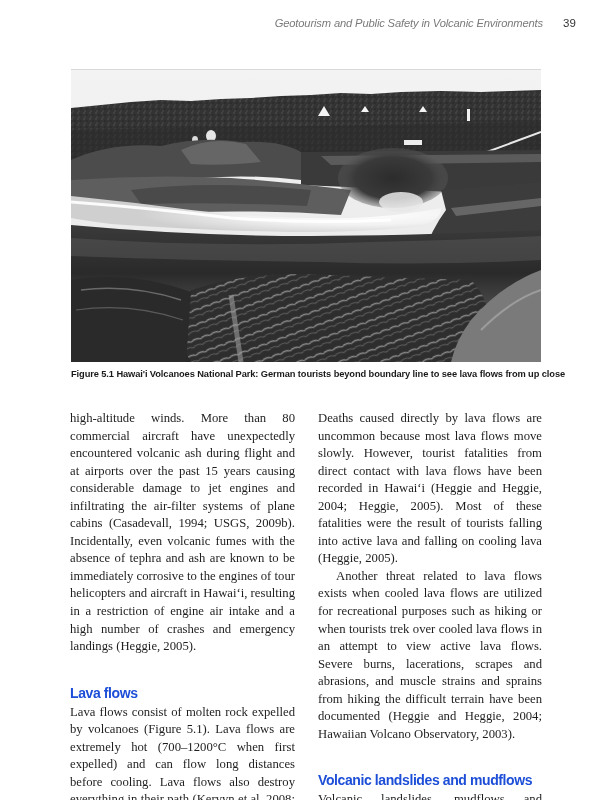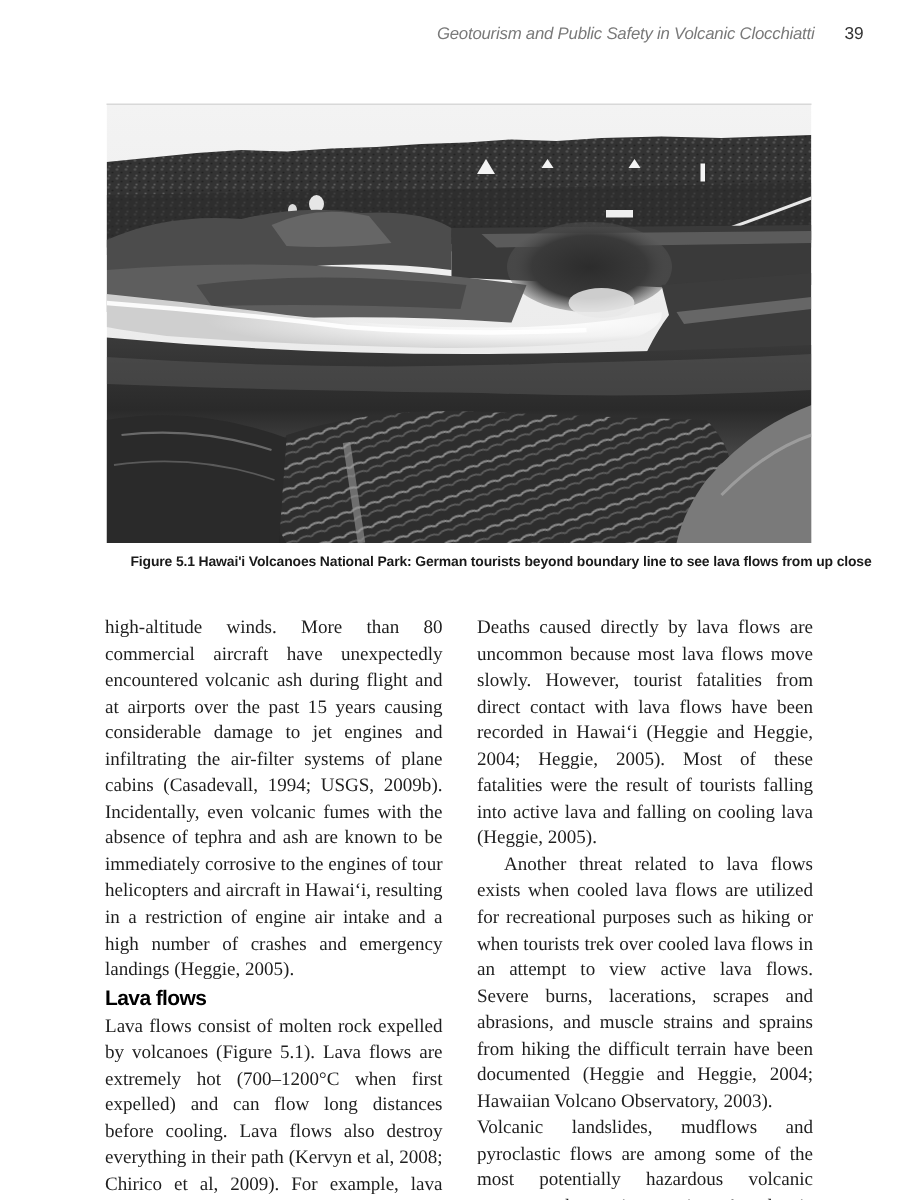--- a/index.html
+++ b/index.html
@@ -66,21 +66,20 @@
       position: absolute;
       left: 71px;
       top: 369px;
       width: 466px;
       font-family: "Liberation Sans", "DejaVu Sans", sans-serif;
       font-weight: bold;
       font-size: 9.3px;
       letter-spacing: -0.1px;
       color: #1a1a1a;
       white-space: nowrap;
-      margin-left: 16px;
     }
     .column {
       position: absolute;
       top: 410px;
       width: 225px;
       font-size: 12.7px;
       line-height: 17.55px;
       text-align: justify;
       hyphens: none;
     }
@@ -91,30 +90,30 @@
       font-family: Liberation Serif, serif;
     }
     .column p.indent {
       text-indent: 18px;
     }
     .section-heading {
       font-family: "Liberation Sans", "DejaVu Sans", sans-serif;
       font-weight: bold;
       font-size: 14px;
       letter-spacing: -0.4px;
-      color: #000000;
-      margin: 0 0 2px 0;
+      color: #1d4ed8;
+      margin: 28px 0 2px 0;
       line-height: 18px;
     }
   </style>
 </head>
 <body>
 
 <div class="running-head">
-  <span class="running-title">Geotourism and Public Safety in Volcanic Clocchiatti</span>
+  <span class="running-title">Geotourism and Public Safety in Volcanic Environments</span>
   <span class="page-number">39</span>
 </div>
 
 <div class="top-rule"></div>
 
 <div class="figure">
   <svg viewBox="0 0 470 292" preserveAspectRatio="none" aria-label="Black-and-white photograph of tourists standing on cooled lava fields near an active glowing lava flow, with boundary signs in the background">
     <defs>
       <linearGradient id="sky" x1="0" y1="0" x2="0" y2="1">
         <stop offset="0" stop-color="#f3f3f3"></stop>
@@ -205,14 +204,15 @@
 
 <div class="column col-left">
   <p>high-altitude winds. More than 80 commercial aircraft have unexpectedly encountered volcanic ash during flight and at airports over the past 15 years causing considerable damage to jet engines and infiltrating the air-filter systems of plane cabins (Casadevall, 1994; USGS, 2009b). Incidentally, even volcanic fumes with the absence of tephra and ash are known to be immediately corrosive to the engines of tour helicopters and aircraft in Hawai‘i, resulting in a restriction of engine air intake and a high number of crashes and emergency landings (Heggie, 2005).</p>
   <div class="section-heading">Lava flows</div>
   <p>Lava flows consist of molten rock expelled by volcanoes (Figure 5.1). Lava flows are extremely hot (700–1200°C when first expelled) and can flow long distances before cooling. Lava flows also destroy everything in their path (Kervyn et al, 2008; Chirico et al, 2009). For example, lava flows are known to have destroyed or caused serious damage to international airports and tourist facilities in Africa and Italy (Behnke and Neri, 2003; Clocchiatti et al, 2004; Kervyn et al, 2008).</p>
 </div>
 
 <div class="column col-right">
   <p>Deaths caused directly by lava flows are uncommon because most lava flows move slowly. However, tourist fatalities from direct contact with lava flows have been recorded in Hawai‘i (Heggie and Heggie, 2004; Heggie, 2005). Most of these fatalities were the result of tourists falling into active lava and falling on cooling lava (Heggie, 2005).</p>
   <p class="indent">Another threat related to lava flows exists when cooled lava flows are utilized for recreational purposes such as hiking or when tourists trek over cooled lava flows in an attempt to view active lava flows. Severe burns, lacerations, scrapes and abrasions, and muscle strains and sprains from hiking the difficult terrain have been documented (Heggie and Heggie, 2004; Hawaiian Volcano Observatory, 2003).</p>
+  <div class="section-heading">Volcanic landslides and mudflows</div>
   <p>Volcanic landslides, mudflows and pyroclastic flows are among some of the most potentially hazardous volcanic processes threatening tourists. A volcanic landslide, also called a debris avalanche, refers to the rapid down-slope movement of rock,</p>
 </div>
 
 </body></html>

